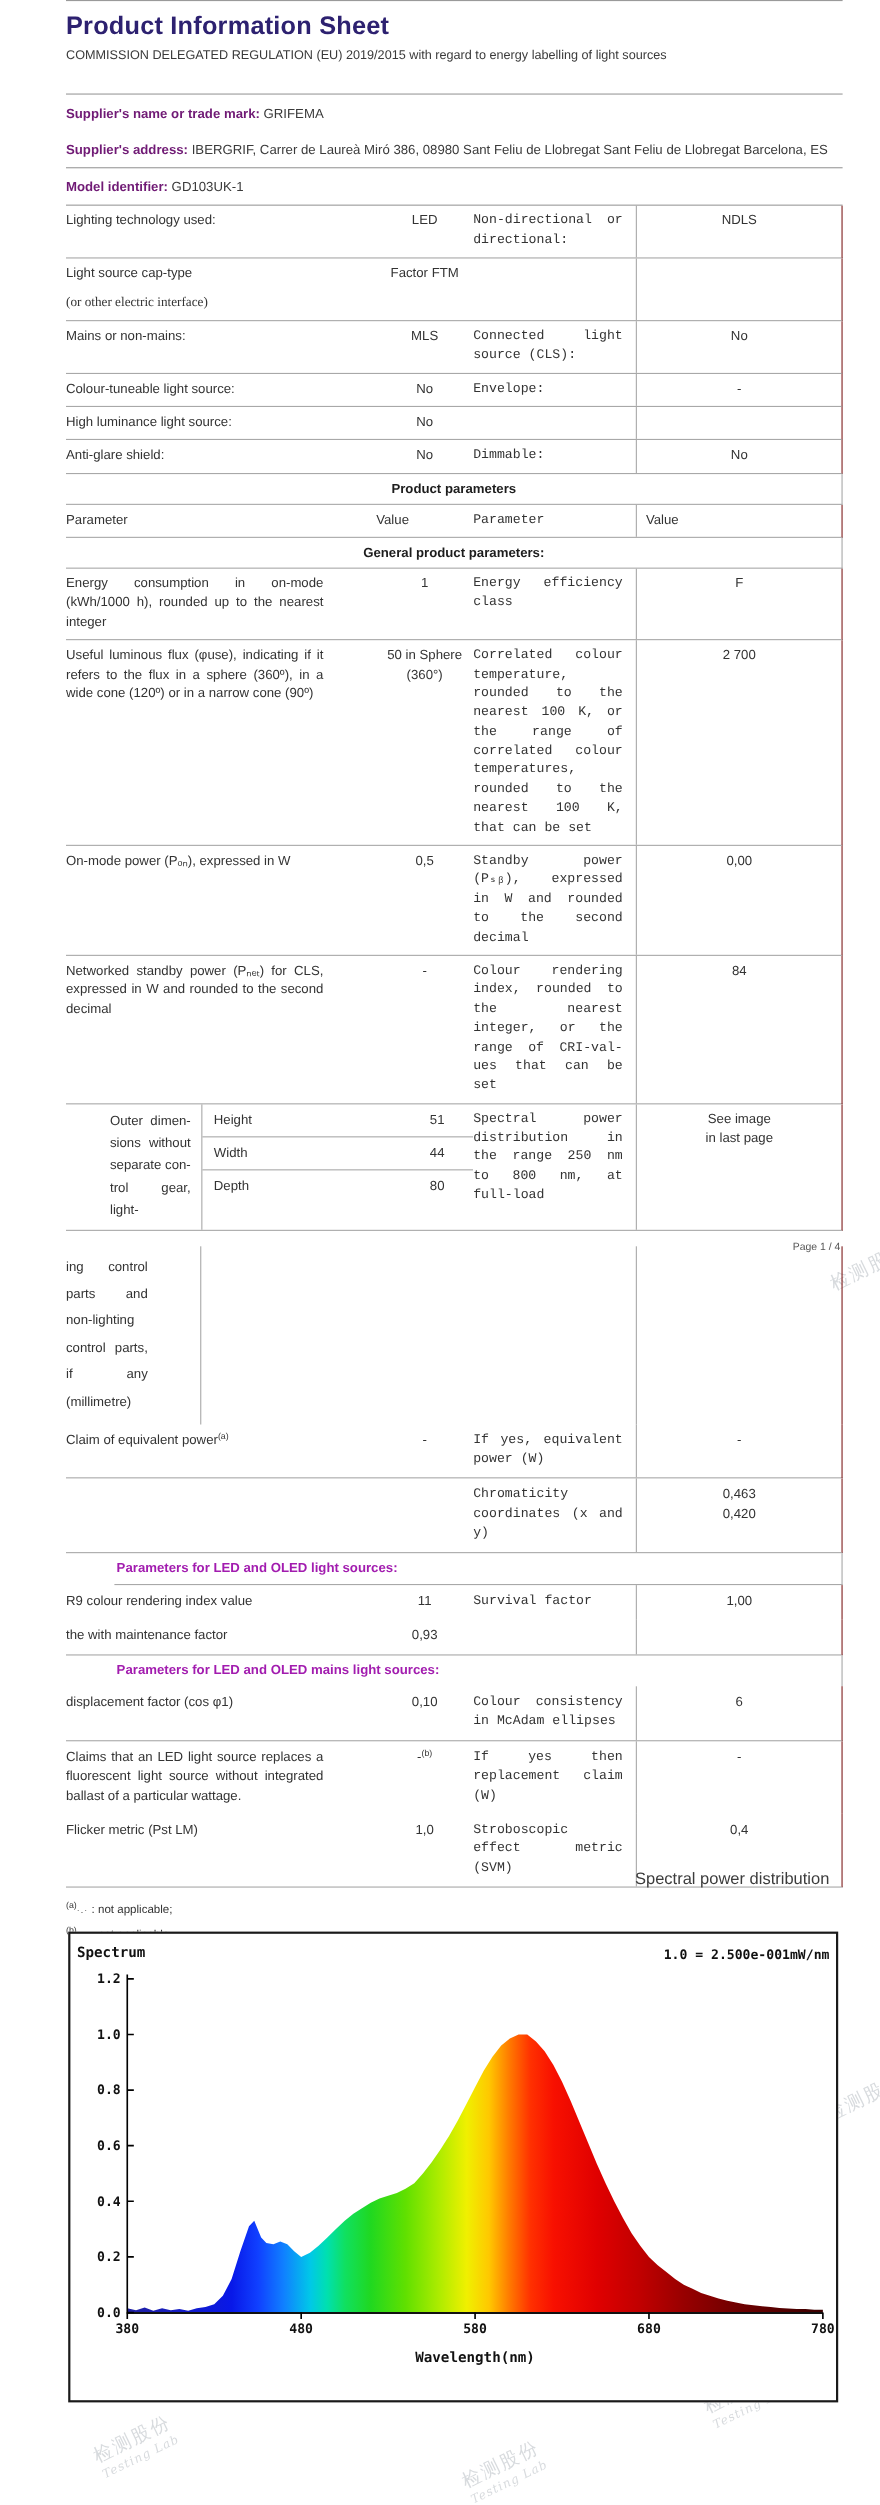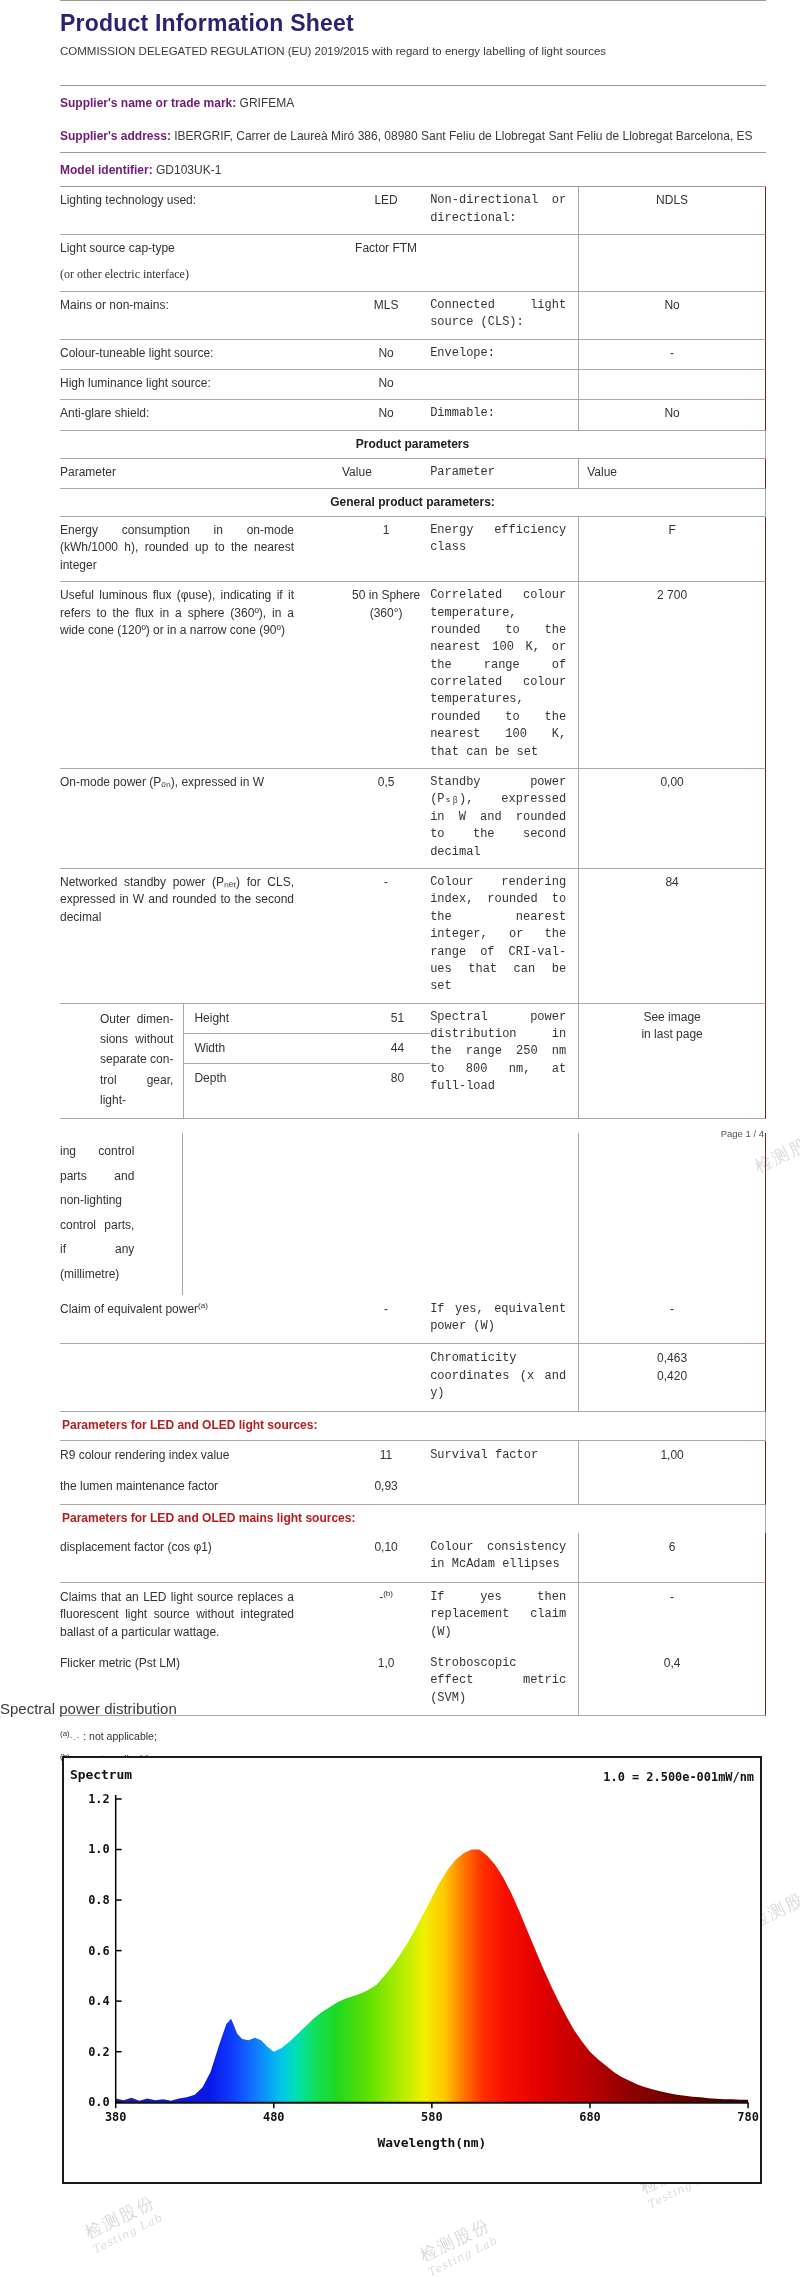--- a/index.html
+++ b/index.html
@@ -21,42 +21,42 @@
   #page2 .dtable{border-top:none;}
   .trow{display:grid;grid-template-columns:40% 12.5% 21% 26.5%;border-bottom:1px solid #a8a8a8;border-right:1px solid #7f1d1d;}
   .trow>div{padding:5px 0 7px;}
   .trow .c1{padding-right:48px;text-align:justify;}
   .trow .c1 .l2{margin-top:9px;font-family:Liberation Serif, serif;}
   .trow .c2{text-align:center;padding-left:2px;padding-right:2px;}
   .trow .c3{text-align:justify;padding-right:12px;font-family:Liberation Mono, monospace;}
   .trow .c4{text-align:center;border-left:1px solid #a8a8a8;padding-left:4px;padding-right:4px;}
   .trow.no-bb{border-bottom:none;}
   .row-center{text-align:center;font-weight:bold;font-size:12px;color:#1d1d1d;border-bottom:1px solid #a8a8a8;border-right:1px solid #a8a8a8;padding:5px 0;}
-  .row-section{font-weight:bold;font-size:12px;color:#b91c1c;border-bottom:1px solid #a8a8a8;border-right:1px solid #a8a8a8;padding:5px 2px 6px;}
+  .row-section{font-weight:bold;font-size:12px;color:#a21caf;border-bottom:1px solid #a8a8a8;border-right:1px solid #a8a8a8;padding:5px 2px 6px;margin-left:44px;}
   .row-section.no-bb{border-bottom:none;}
   .trow.hdr>div{text-align:left;padding:5px 0 6px;}
   .trow.hdr .c4{padding-left:8px;text-align:left;}
   .trow.dims{grid-template-columns:17.5% 35% 21% 26.5%;}
   .trow.dims .c1{line-height:1.7;padding-right:10px;margin-left:40px;}
   .subtable{border-left:1px solid #a8a8a8;padding:0 !important;align-self:stretch;}
   .subrow{display:flex;justify-content:space-between;padding:6px 26px 6px 10px;border-bottom:1px solid #a8a8a8;}
   .subrow:last-child{border-bottom:none;}
   .trow.cont{grid-template-columns:17.5% 56% 26.5%;}
   .trow.cont .c1{line-height:2.05;border-right:1px solid #a8a8a8;padding-right:8px;text-align:justify;}
   #page2 .trow>div{padding:6px 0 8px;}
   #page2 .trow .c1{padding-right:48px;}
   #page2 .trow .c3{padding-right:12px;}
   #page2 .trow .c4{padding-left:4px;padding-right:4px;}
   sup.fn{font-size:8px;vertical-align:super;line-height:0;}
   .page-num{font-size:9.5px;color:#555;text-align:right;padding:9px 2px 0 0;}
   .footnotes{margin-top:14px;font-size:10.5px;color:#333;}
   .footnote{margin:0 0 11px;}
   .footnote .sym{font-size:8px;letter-spacing:1px;}
 
-  .spd-heading{position:absolute;left:0;top:1700px;width:724px;text-align:left;font-size:15px;color:#3c3c3c;z-index:2;}
+  .spd-heading{position:absolute;left:0;top:1700px;width:724px;text-align:right;font-size:15px;color:#3c3c3c;z-index:2;padding-left:30px;}
   #chart-box{position:absolute;left:62px;top:1756px;width:700px;height:428px;border:2px solid #1a1a1a;background:#fff;z-index:3;box-sizing:border-box;}
   #chart-box svg{display:block;width:100%;height:100%;}
   #chart-box text{font-family:"DejaVu Sans Mono",monospace;font-weight:bold;fill:#111;}
 
   .wm{position:absolute;z-index:1;transform:rotate(-26deg);color:#8f98a1;opacity:.35;font-size:17px;letter-spacing:2px;white-space:nowrap;}
   .wm .script{display:block;font-family:"DejaVu Serif",serif;font-style:italic;font-size:11px;letter-spacing:1px;}
   #wm1{left:85px;top:2205px;}
   #wm2{left:420px;top:2228px;}
   #wm3{left:640px;top:2160px;}
   #wm4{left:748px;top:1895px;z-index:1;}
@@ -199,21 +199,21 @@
         <div class="c4"><span>0,463</span><div class="l2">0,420</div></div>
       </div>
       <div class="row-section">Parameters for LED and OLED light sources:</div>
       <div class="trow no-bb">
         <div class="c1"><span>R9 colour rendering index value</span></div>
         <div class="c2"><span>11</span></div>
         <div class="c3">Survival factor</div>
         <div class="c4"><span>1,00</span></div>
       </div>
       <div class="trow">
-        <div class="c1"><span>the lumen maintenance factor</span></div>
+        <div class="c1"><span>the with maintenance factor</span></div>
         <div class="c2"><span>0,93</span></div>
         <div class="c3"></div>
         <div class="c4"><span></span></div>
       </div>
       <div class="row-section no-bb">Parameters for LED and OLED mains light sources:</div>
       <div class="trow">
         <div class="c1"><span>displacement factor (cos φ1)</span></div>
         <div class="c2"><span>0,10</span></div>
         <div class="c3">Colour consistency in McAdam ellipses</div>
         <div class="c4"><span>6</span></div>

